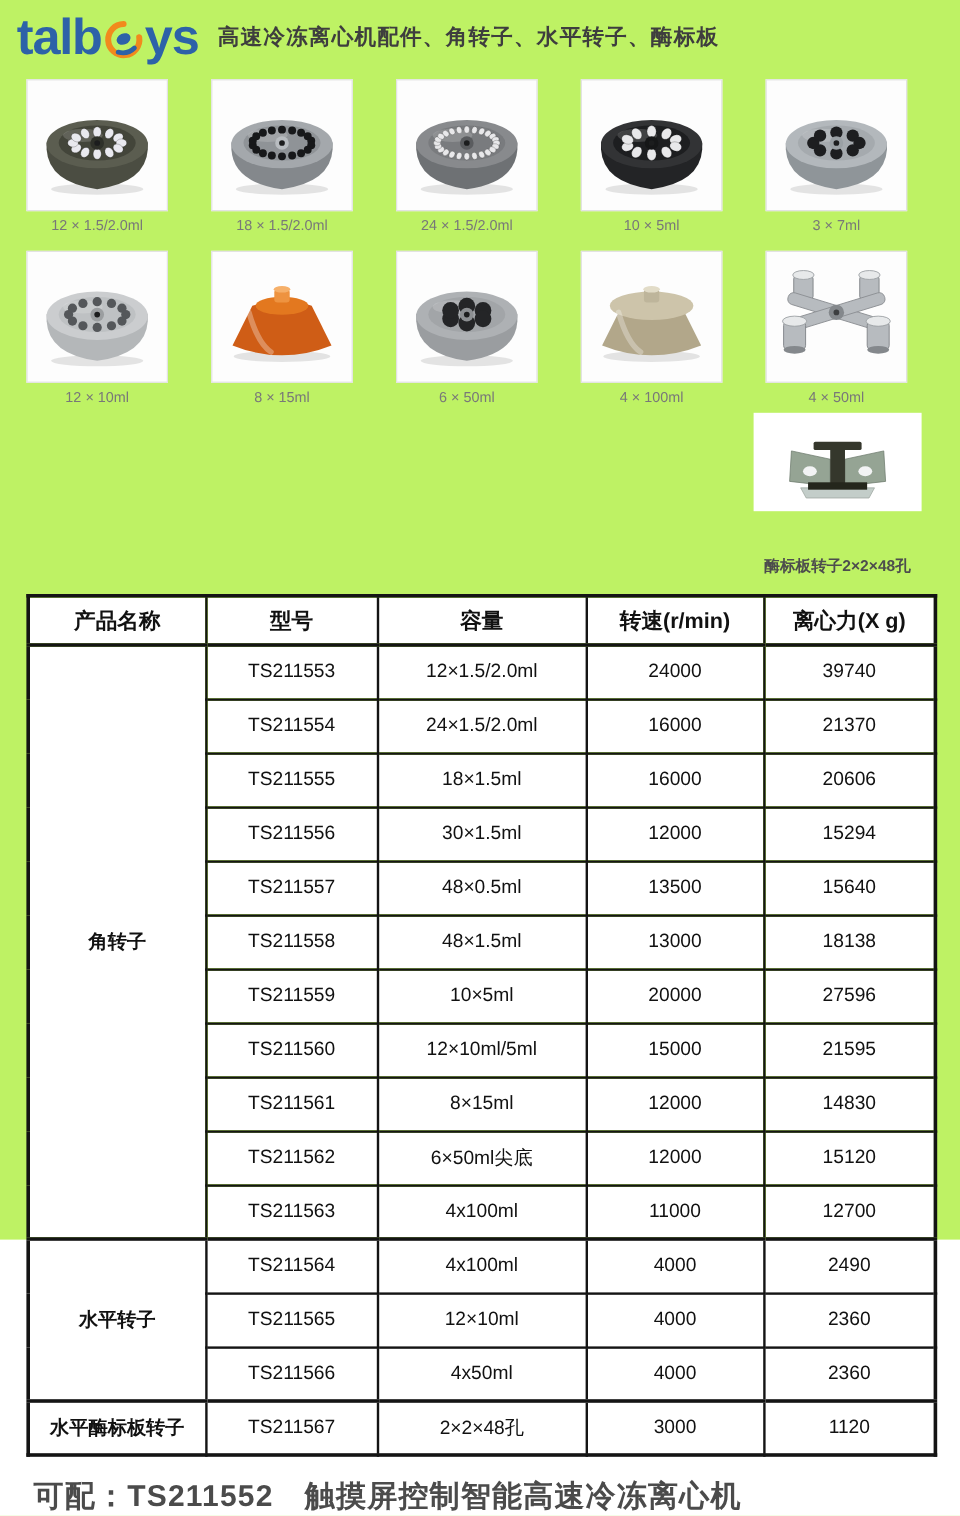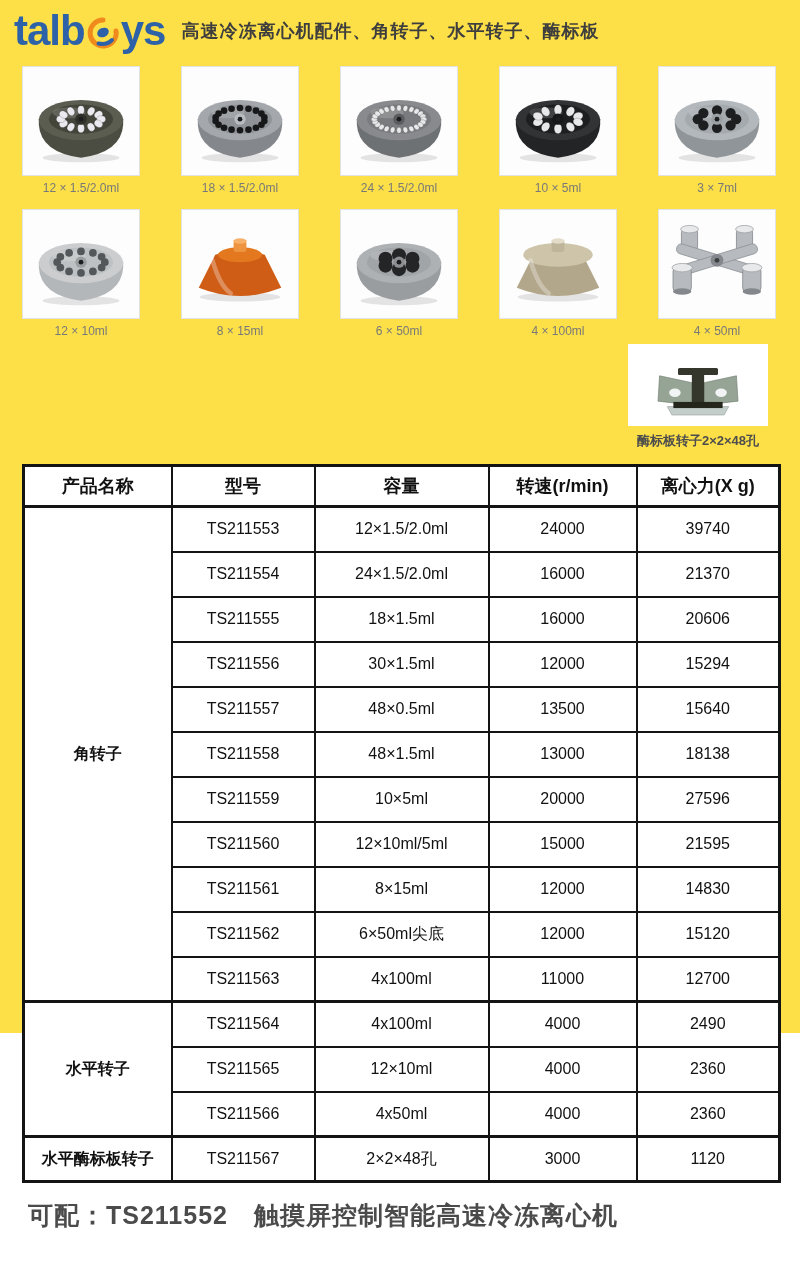--- a/index.html
+++ b/index.html
@@ -1,43 +1,43 @@
 <!DOCTYPE html>
 <html><head>
 <meta charset="utf-8">
 <style>
   * { margin:0; padding:0; box-sizing:border-box; }
   html,body { background:#ffffff; }
   body {
     width:800px; height:1263px; margin:0 auto; overflow:hidden;
     font-family:"Liberation Sans", sans-serif; color:#222;
   }
-  .page { width:800px; height:1033px; background:#fde047; }
+  .page { width:800px; height:1033px; background:#bef264; }
 
   
   .hdr { display:flex; align-items:center; padding:10px 10px 2px 14px; gap:16px; }
   .logo { display:flex; align-items:center; font-weight:bold; font-size:42px;
           letter-spacing:-1px; line-height:1; color:#2d62a8; }
   .logo .lo { position:relative; width:34px; height:34px; margin:4px 1px 0 1px; }
   .logo svg { width:34px; height:34px; display:block; }
   .title { font-size:18px; font-weight:bold; color:#3e3e3e; letter-spacing:1px; white-space:nowrap; }
 
   
   .grid { display:grid; grid-template-columns:repeat(5,118px);
           justify-content:space-between; row-gap:14px;
-          padding:12px 24px 0 22px; }
+          padding:12px 44px 0 22px; }
   .card { display:flex; flex-direction:column; align-items:center; }
   .imgbox { width:118px; height:110px; border:1px solid #e2e2e2; background:#fdfdfd;
             display:flex; align-items:center; justify-content:center; }
   .imgbox svg { width:110px; height:96px; }
   .cap { margin-top:5px; font-size:12px; color:#787878; text-align:center; white-space:nowrap; }
 
   
   .plate-row { display:flex; justify-content:flex-end; padding:6px 32px 0 0; }
-  .plate-card { display:flex; flex-direction:column; align-items:center; }
+  .plate-card { display:flex; flex-direction:column; align-items:center;gap:31px; }
   .plate-box { width:140px; height:82px; display:flex; align-items:center; justify-content:center; background:#fff; }
   .plate-box svg { width:136px; height:80px; }
   .plate-cap { margin-top:6px; font-size:13px; font-weight:bold; color:#4d4d4d; white-space:nowrap; }
 
   
   table.spec { width:756px; margin:14px 0 0 22px; border-collapse:collapse;
                border:3px solid #141414; table-layout:fixed;padding-left:44px; }
   table.spec th, table.spec td {
     border:2px solid #141414; text-align:center; vertical-align:middle;
     color:#111; background:#fff; overflow:hidden;

